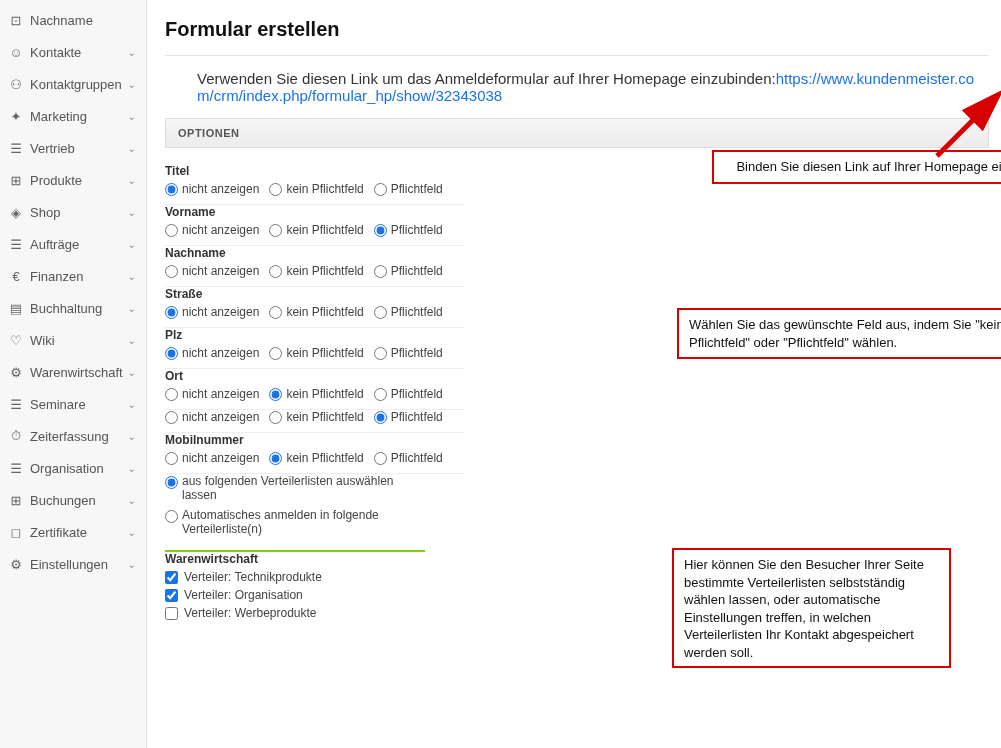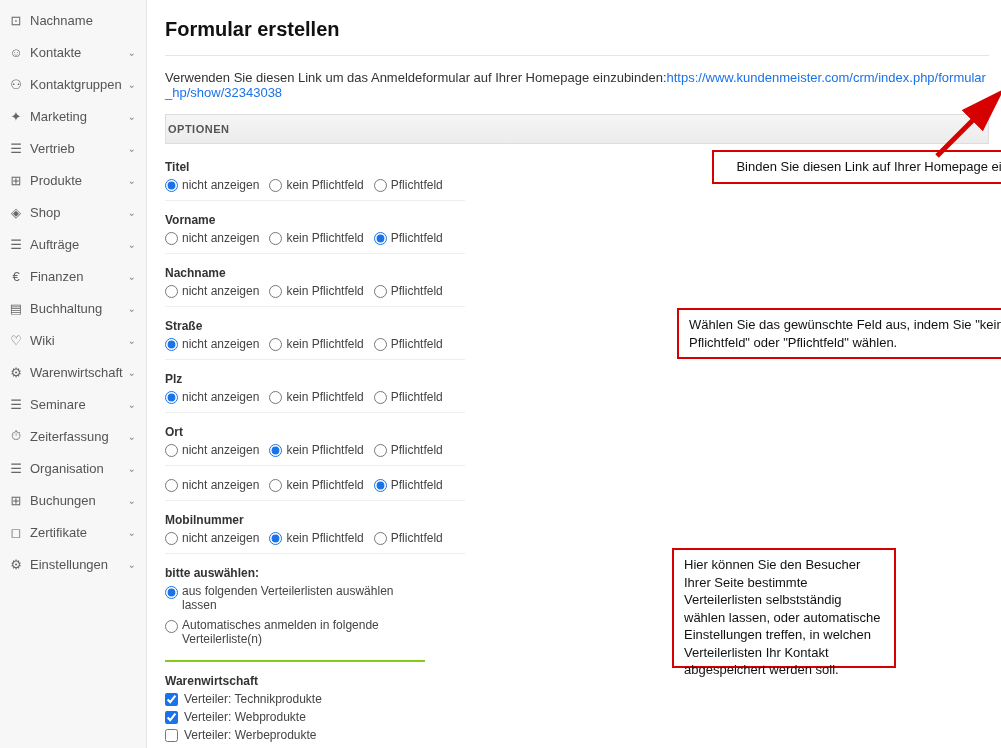--- a/index.html
+++ b/index.html
@@ -60,40 +60,40 @@
     font-weight: 700;
     margin-bottom: 14px;
     color: #111;
   }
   hr {
     border: none;
     border-top: 1px solid #e5e5e5;
     margin-bottom: 14px;
   }
   .intro {
-    font-size: 13px;
+    font-size: 15px;
     margin-bottom: 14px;
+    margin-left: 32px;
   }
   .intro a {
     color: #1a73e8;
     text-decoration: none;
     word-break: break-all;
   }
   .options-box {
     border: 1px solid #ddd;
     background: linear-gradient(#f5f5f5,#ececec);
-    padding: 8px 2px;
+    padding: 8px 12px;
     font-size: 11px;
     font-weight: 700;
     letter-spacing: 0.5px;
     color: #555;
     margin-bottom: 16px;
   }
   .field-group {
-    margin-bottom: 12px;
     max-width: 300px;
   }
   .field-title {
     font-weight: 700;
     font-size: 12px;
     margin-bottom: 4px;
   }
   .radio-row {
     display: flex;
     align-items: center;
@@ -127,21 +127,21 @@
     position: absolute;
     border: 2px solid #d60000;
     font-size: 13px;
     color: #111;
     padding: 6px 10px;
     background: rgba(255,255,255,0.0);
     line-height: 1.35;
   }
   .annot1 { top: 150px; left: 565px; width: 325px; text-align:center; }
   .annot2 { top: 308px; left: 530px; width: 390px; }
-  .annot3 { top: 548px; left: 525px; width: 224px; height:120px; }
+  .annot3 { top: 548px; left: 525px; width: 279px; height:120px; }
 
   
   .arrow {
     position: absolute;
     top: 86px;
     left: 780px;
     width: 90px;
     height: 80px;
     pointer-events: none;
   }
@@ -417,21 +417,20 @@
           </label>
           <label class="radio-opt">
             <input type="radio" name="f7" style="">
             <span>Pflichtfeld</span>
           </label>
         </div>
       </div>
     </div>
 
   <div class="field-group" style="max-width:260px;">
-    <div class="field-title">bitte auswählen:</div>
     <div class="radio-list-vert" id="select-opts" style="border-bottom:2px solid #84cc16;padding-bottom:8px;">
         <label class="radio-opt" style="align-items: flex-start;">
           <input type="radio" name="selgrp" checked="" style="margin-top: 2px;">
           <span>aus folgenden Verteilerlisten auswählen lassen</span>
         </label>
         <label class="radio-opt" style="align-items: flex-start; justify-content: center;">
           <input type="radio" name="selgrp" style="margin-top: 2px;">
           <span>Automatisches anmelden in folgende Verteilerliste(n)</span>
         </label>
       </div>
@@ -439,21 +438,21 @@
 
   <div class="field-group" style="max-width:260px;">
     <div class="field-title">Warenwirtschaft</div>
     <div id="verteiler-items">
         <label class="checkbox-opt">
           <input type="checkbox" checked="" style="">
           <span>Verteiler: Technikprodukte</span>
         </label>
         <label class="checkbox-opt">
           <input type="checkbox" checked="" style="">
-          <span>Verteiler: Webprodukte</span>
+          <span>Verteiler: Organisation</span>
         </label>
         <label class="checkbox-opt">
           <input type="checkbox" style="">
           <span>Verteiler: Werbeprodukte</span>
         </label>
       </div>
   </div>
 
   <div class="annot annot1">Binden Sie diesen Link auf Ihrer Homepage ein.</div>
   <div class="annot annot2">Wählen Sie das gewünschte Feld aus, indem Sie "kein Pflichtfeld" oder "Pflichtfeld" wählen.</div>

